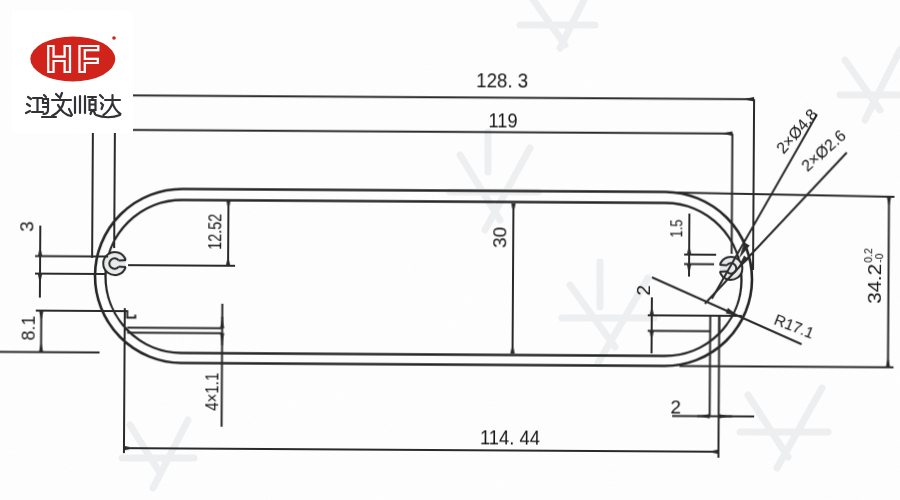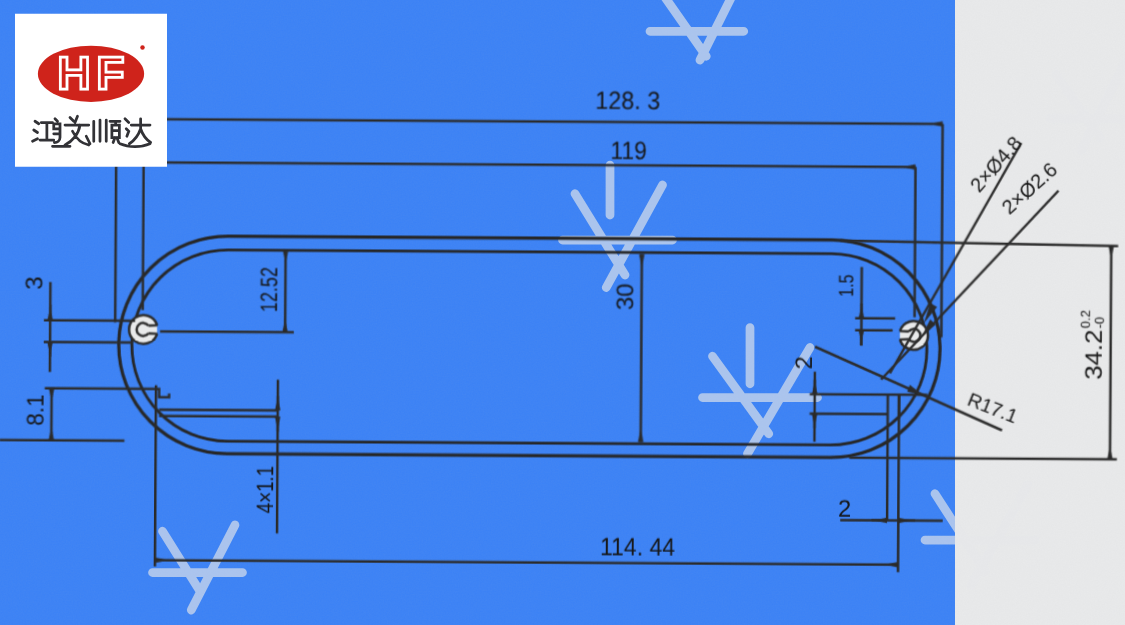--- a/index.html
+++ b/index.html
@@ -1,17 +1,17 @@
 <!DOCTYPE html>
 <html><head>
 <meta charset="utf-8">
 <style>
   html,body{margin:0;padding:0;}
   body{width:900px;height:500px;overflow:hidden;background:#e9eaeb;font-family:"Liberation Sans", sans-serif;}
-  #sheet{position:relative;width:764px;height:500px;background:#3b82f6;}
+  #sheet{position:relative;width:900px;height:500px;background:#ffffff;}
   svg text{font-family:"Liberation Sans", sans-serif;}
 </style>
 </head>
 <body>
 <div id="sheet">
 
 <svg width="900" height="500" viewBox="0 0 900 500" style="position:absolute;left:0;top:0;filter:blur(0.35px);">
   <defs>
     <marker id="ar" viewBox="0 0 12 6" refX="11.5" refY="3" markerWidth="12" markerHeight="6" orient="auto-start-reverse" markerUnits="userSpaceOnUse">
       <path d="M0.5,3 L11.5,0.8 L11.5,5.2 Z" fill="#2b2b2b"></path>

